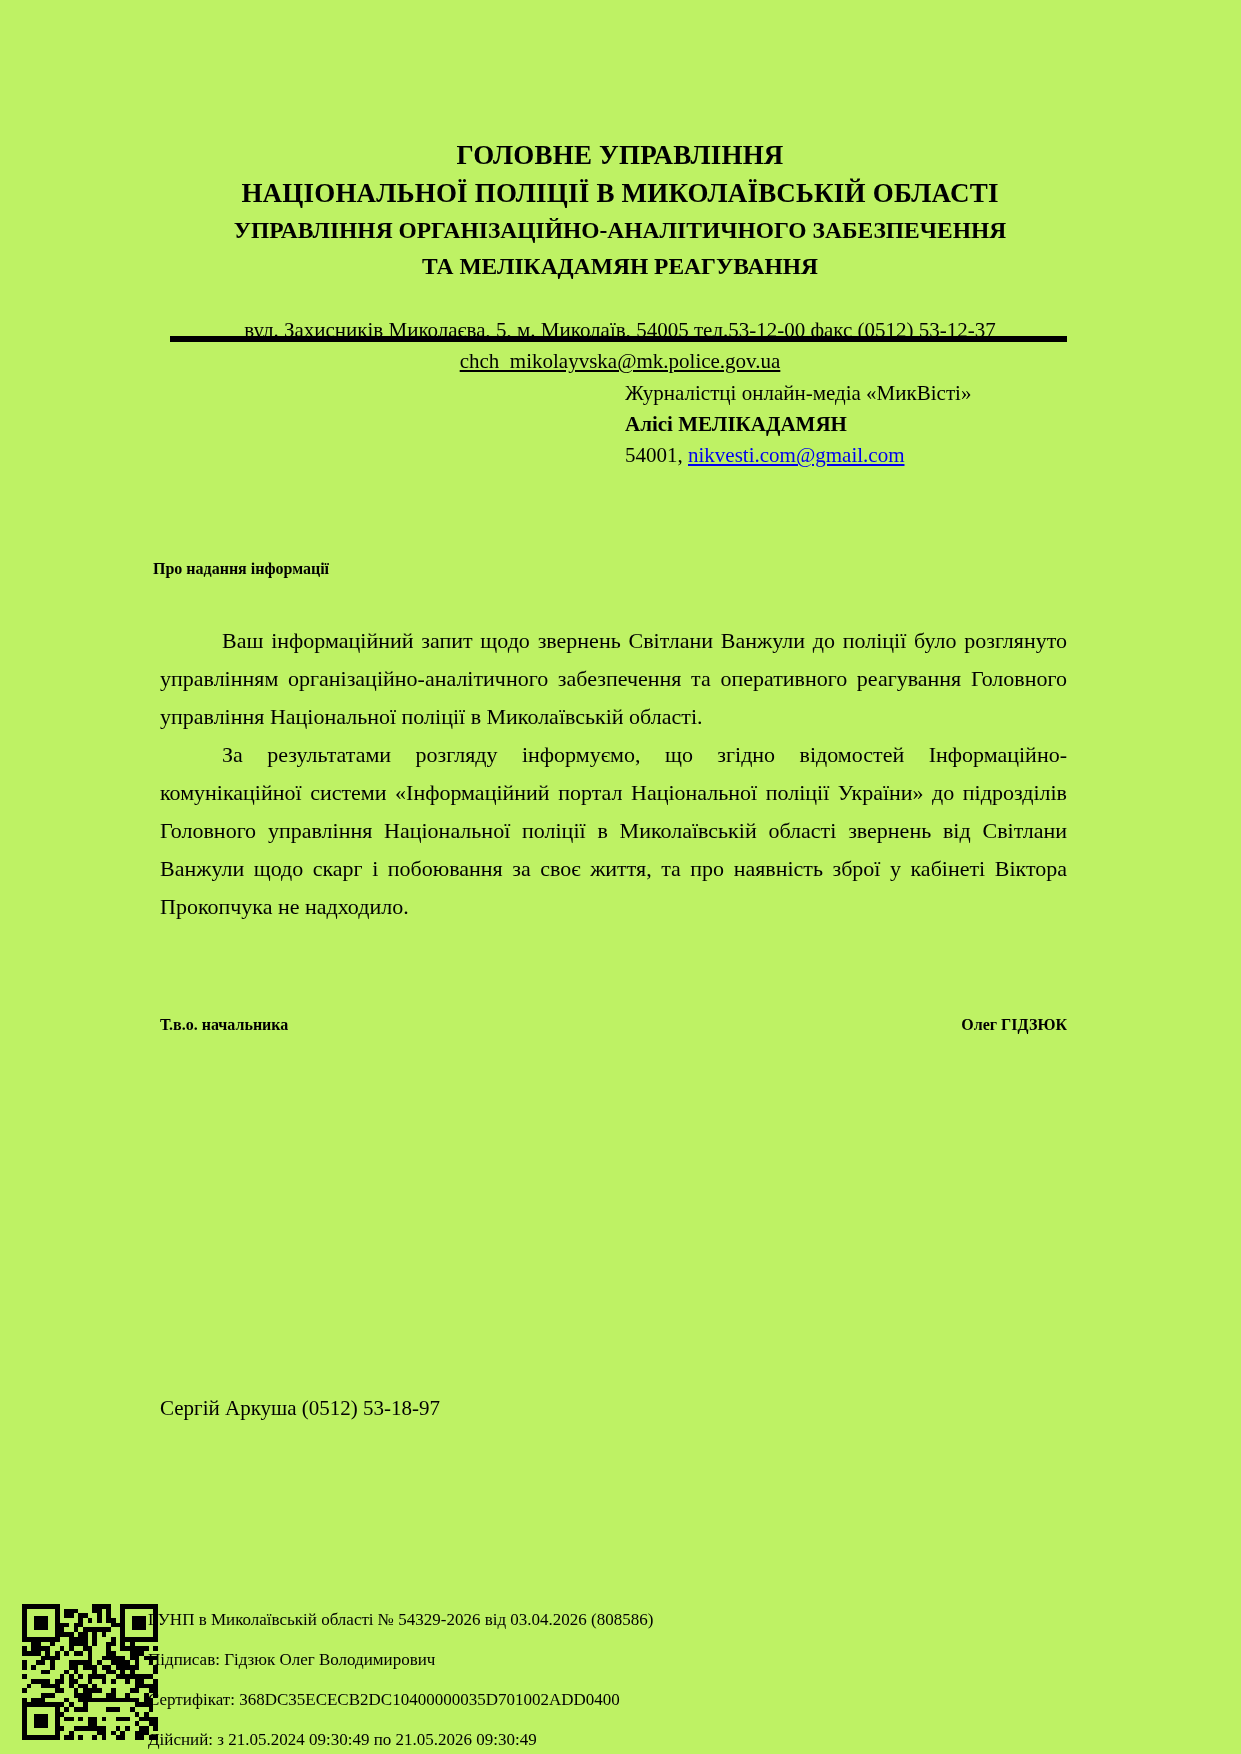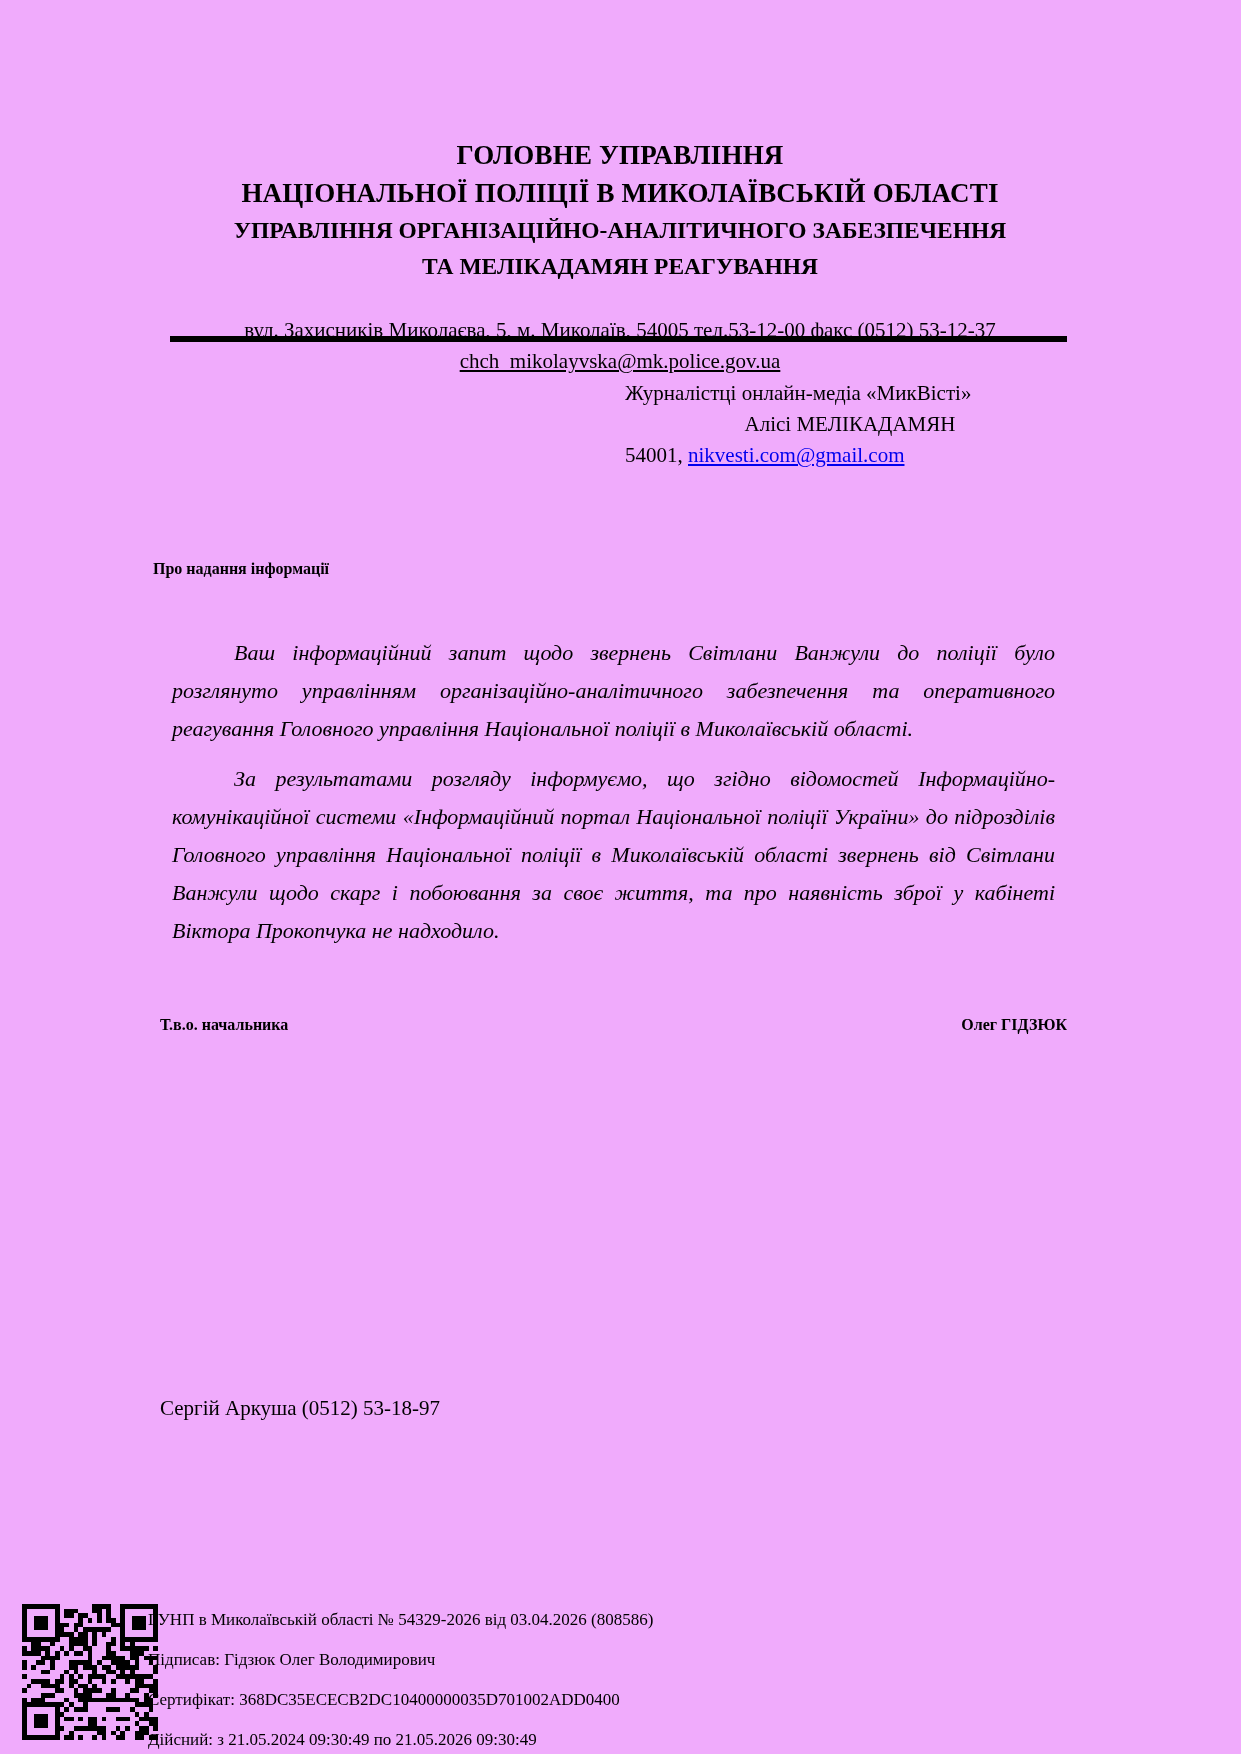--- a/index.html
+++ b/index.html
@@ -1,20 +1,20 @@
 <!DOCTYPE html>
 <html lang="uk"><head>
 <meta charset="utf-8">
 <style>
   html, body { margin: 0; padding: 0; background: #ffffff; }
   .page {
     position: relative;
     width: 1241px;
     height: 1754px;
-    background: #f0abfc;
+    background: #bef264;
     font-family: "Liberation Serif", serif;
     color: #000000;
     overflow: hidden;
   }
   
   .letterhead {
     position: absolute;
     left: 120px;
     top: 136px;
     width: 1000px;
@@ -51,21 +51,21 @@
   }
   
   .recipient {
     position: absolute;
     left: 625px;
     top: 378px;
     width: 450px;
     font-size: 21px;
     line-height: 31px;
   }
-  .recipient .name { font-weight: normal; text-align: center; }
+  .recipient .name { font-weight: bold; }
   .link-blue {
     color: #0000EE;
     text-decoration: underline;
     text-align: right;
   }
   
   .subject {
     position: absolute;
     left: 153px;
     top: 560px;
@@ -76,23 +76,22 @@
   .body-text {
     position: absolute;
     left: 160px;
     top: 622px;
     width: 907px;
     font-size: 22px;
     line-height: 38px;
     text-align: justify;
   }
   .body-text p {
-    margin: 12px;
+    margin: 0;
     text-indent: 62px;
-    font-style: italic;
   }
   
   .signature-row {
     position: absolute;
     left: 160px;
     top: 1016px;
     width: 907px;
     display: flex;
     justify-content: space-between;
     font-size: 16px;

